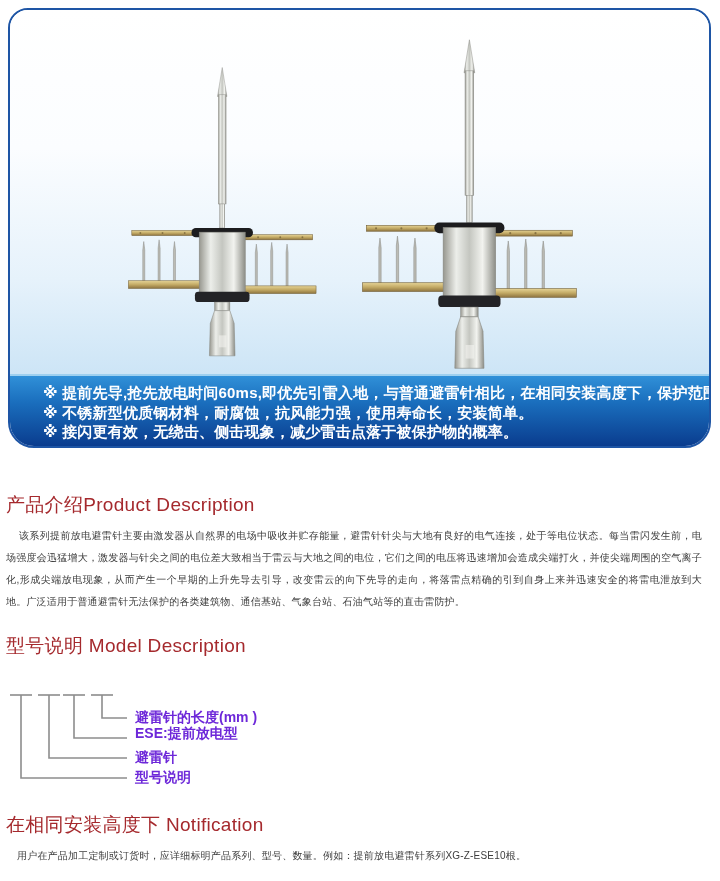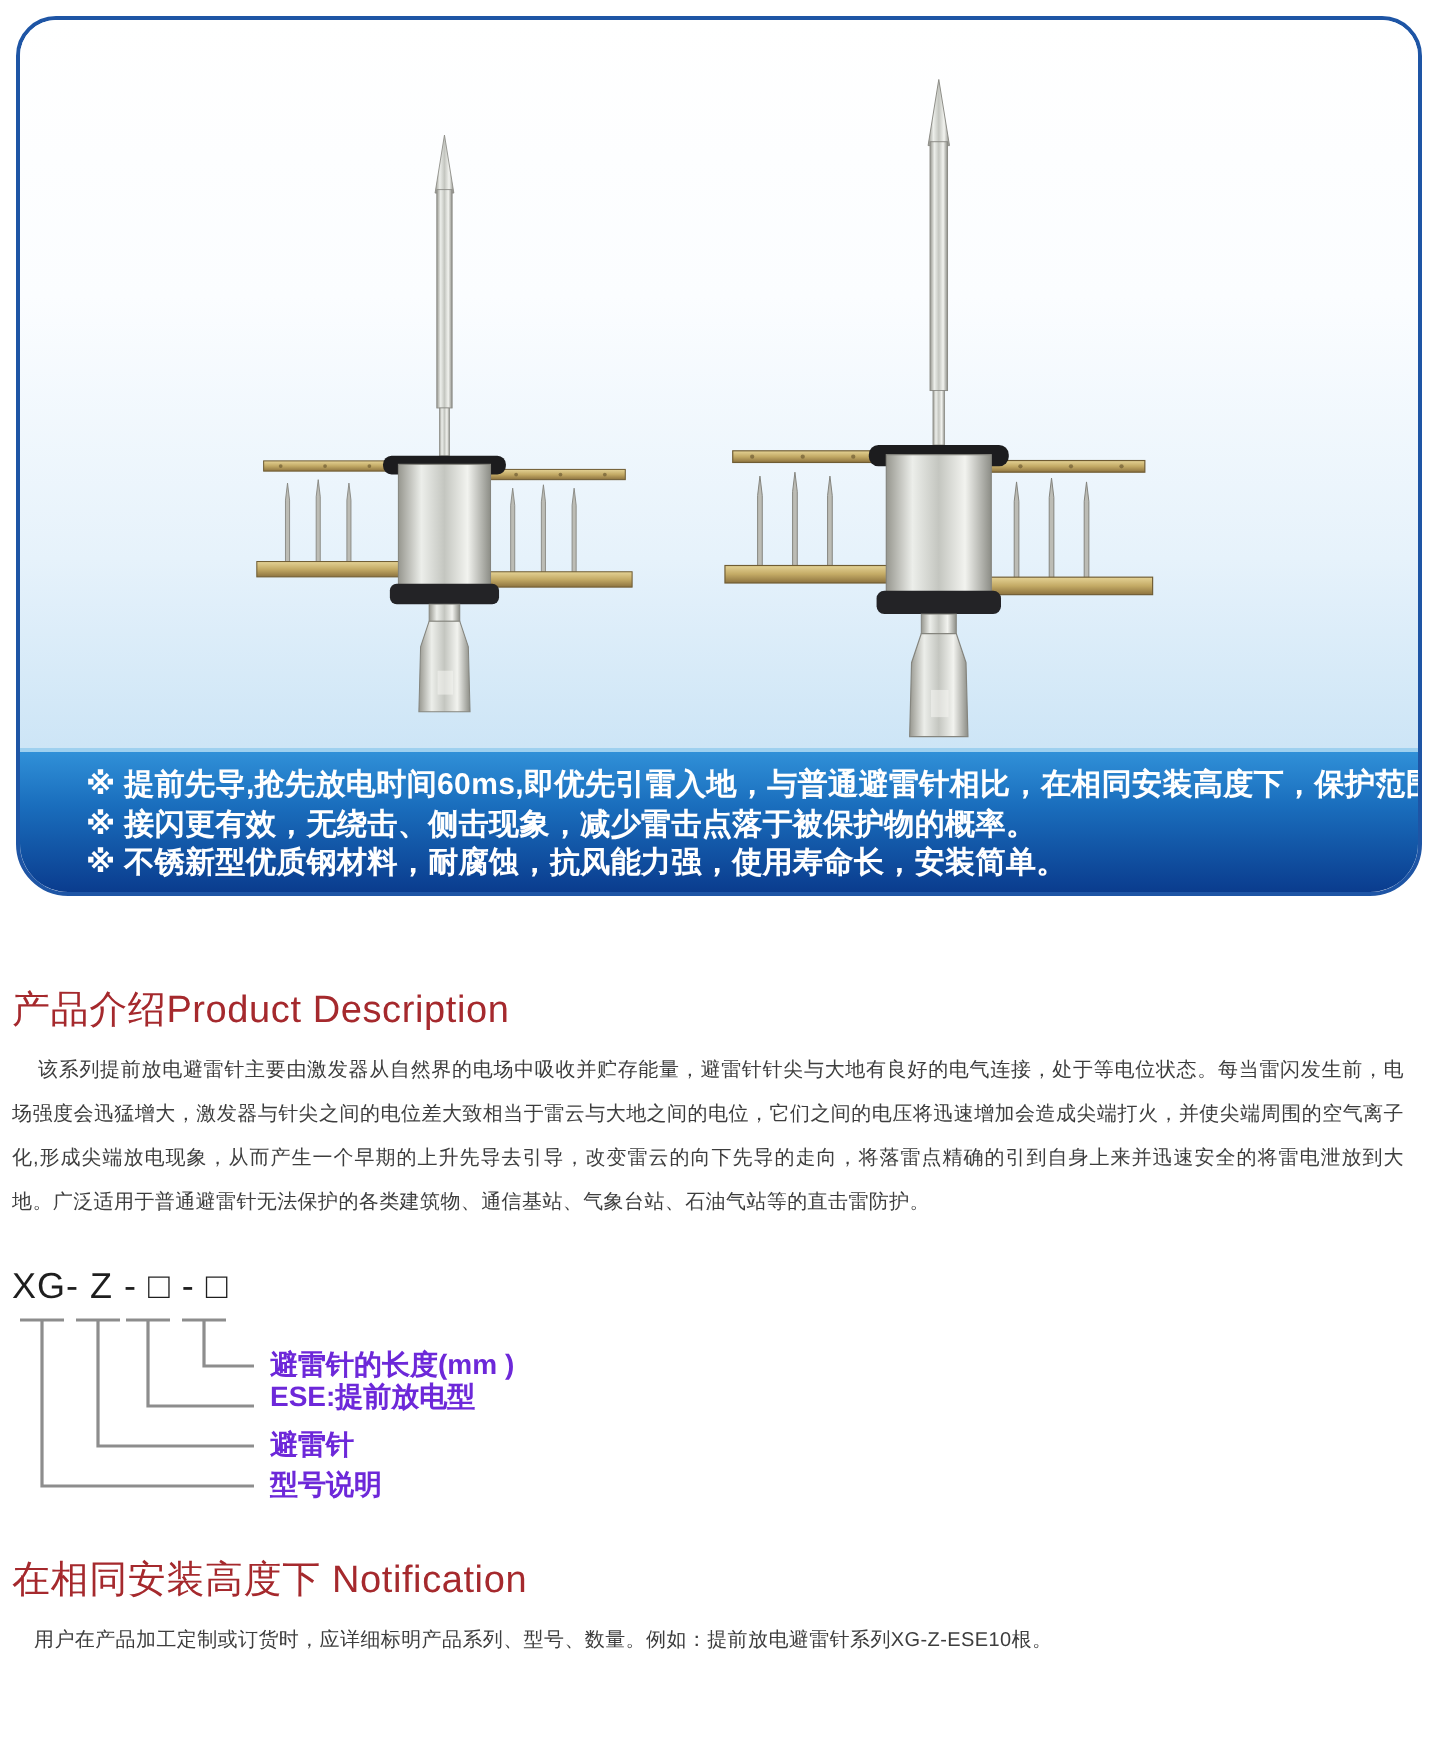--- a/index.html
+++ b/index.html
@@ -111,33 +111,33 @@
           <path d="M101 285 L119 285 L124 300 L125 338 L95 338 L96 300 Z" fill="url(#met)" stroke="#85857e" stroke-width="0.6"></path>
           <rect x="106" y="314" width="9" height="14" fill="#f5f5f2" opacity="0.55"></rect>
         </g>
       </defs>
       <use href="#rod" transform="translate(116,58) scale(0.86)"></use>
       <use href="#rod" transform="translate(352,30) scale(0.98)"></use>
     </svg>
   </div>
   <div class="hero-banner">
     <div class="feature-line">※ 提前先导,抢先放电时间60ms,即优先引雷入地，与普通避雷针相比，在相同安装高度下，保护范围更大。</div>
+    <div class="feature-line">※ 不锈新型优质钢材料，耐腐蚀，抗风能力强，使用寿命长，安装简单。</div>
     <div class="feature-line">※ 接闪更有效，无绕击、侧击现象，减少雷击点落于被保护物的概率。</div>
-    <div class="feature-line">※ 不锈新型优质钢材料，耐腐蚀，抗风能力强，使用寿命长，安装简单。</div>
   </div>
 </div>
 
 <section class="sec sec-intro">
   <h2 class="sec-title">产品介绍Product Description</h2>
   <p class="body-text">该系列提前放电避雷针主要由激发器从自然界的电场中吸收并贮存能量，避雷针针尖与大地有良好的电气连接，处于等电位状态。每当雷闪发生前，电场强度会迅猛增大，激发器与针尖之间的电位差大致相当于雷云与大地之间的电位，它们之间的电压将迅速增加会造成尖端打火，并使尖端周围的空气离子化,形成尖端放电现象，从而产生一个早期的上升先导去引导，改变雷云的向下先导的走向，将落雷点精确的引到自身上来并迅速安全的将雷电泄放到大地。广泛适用于普通避雷针无法保护的各类建筑物、通信基站、气象台站、石油气站等的直击雷防护。</p>
 </section>
 
 <section class="sec sec-model">
+  <h2 class="sec-title">型号说明 Model Description</h2>
   <div class="model-diagram">
-    <div class="model-code">XG- Z - □ - □</div>
     <svg class="model-lines" width="420" height="130" viewBox="0 0 420 130" aria-hidden="true">
       <g stroke="#8d8d8d" stroke-width="1.6" fill="none">
 
         <path d="M4 27 H26"></path>
           <path d="M32 27 H54"></path>
           <path d="M57 27 H79"></path>
           <path d="M85 27 H107"></path>
 
         <path d="M96 27 V50 H121"></path>
         <path d="M68 27 V70 H121"></path>

